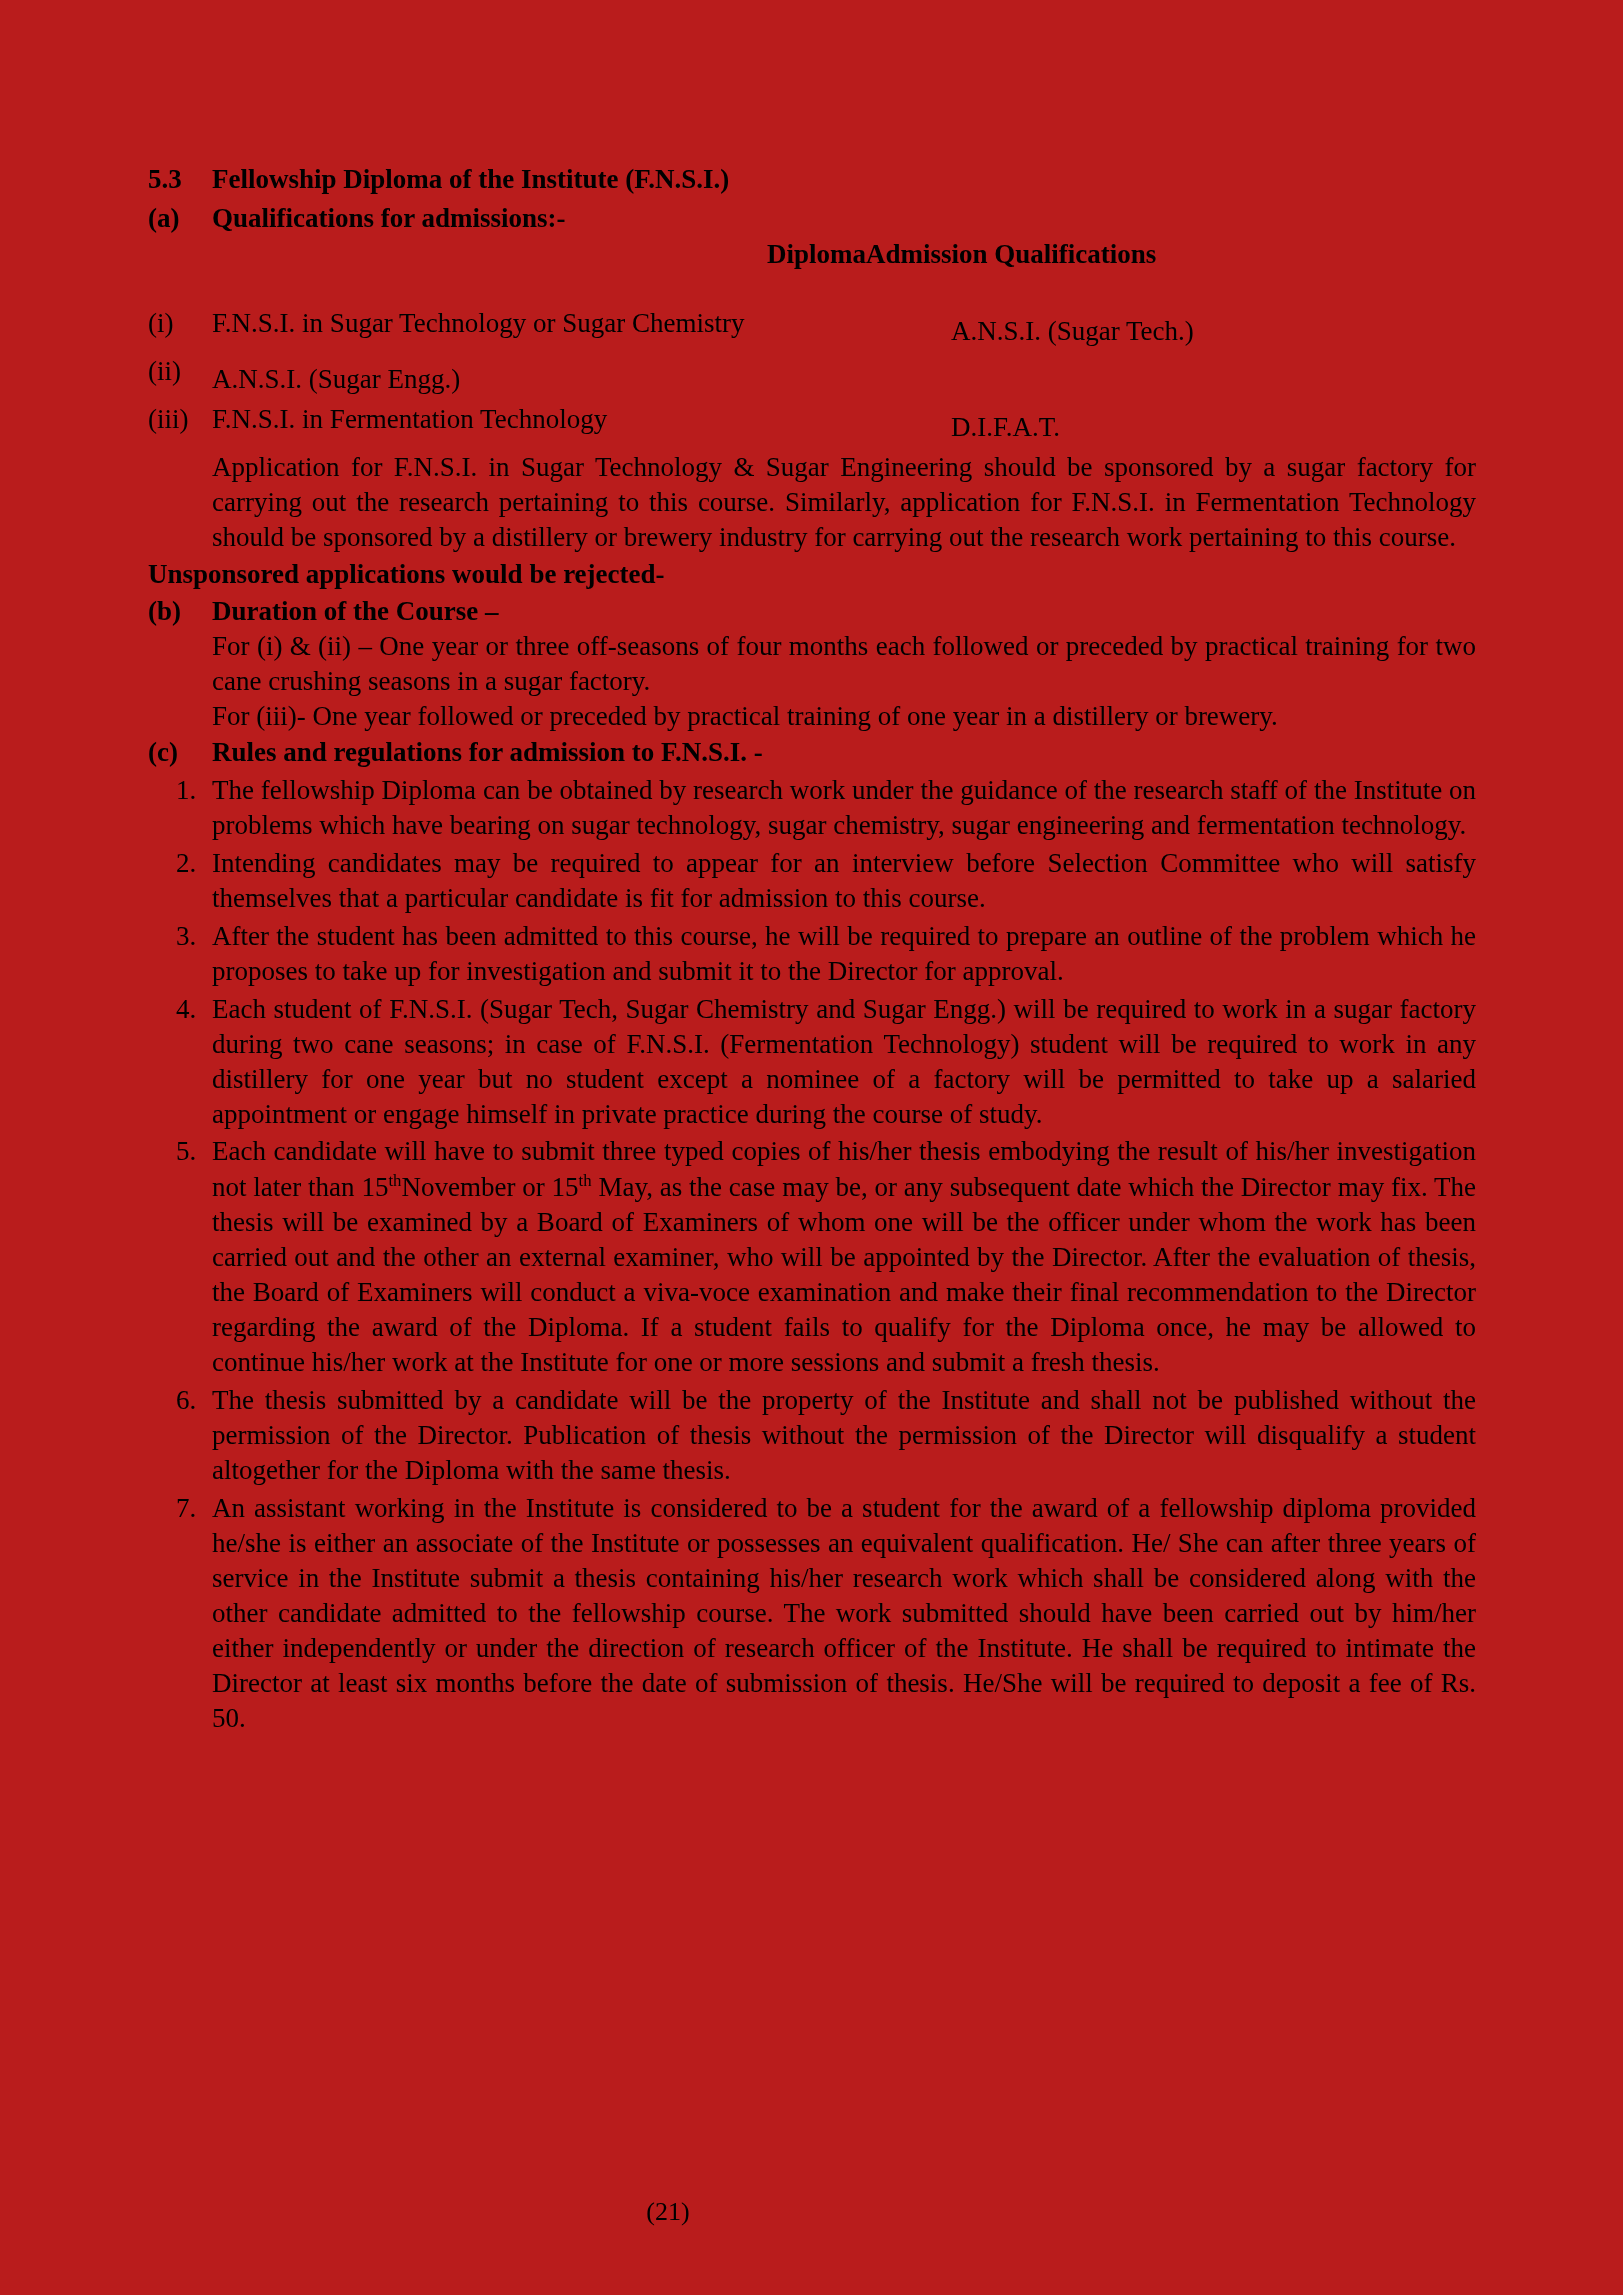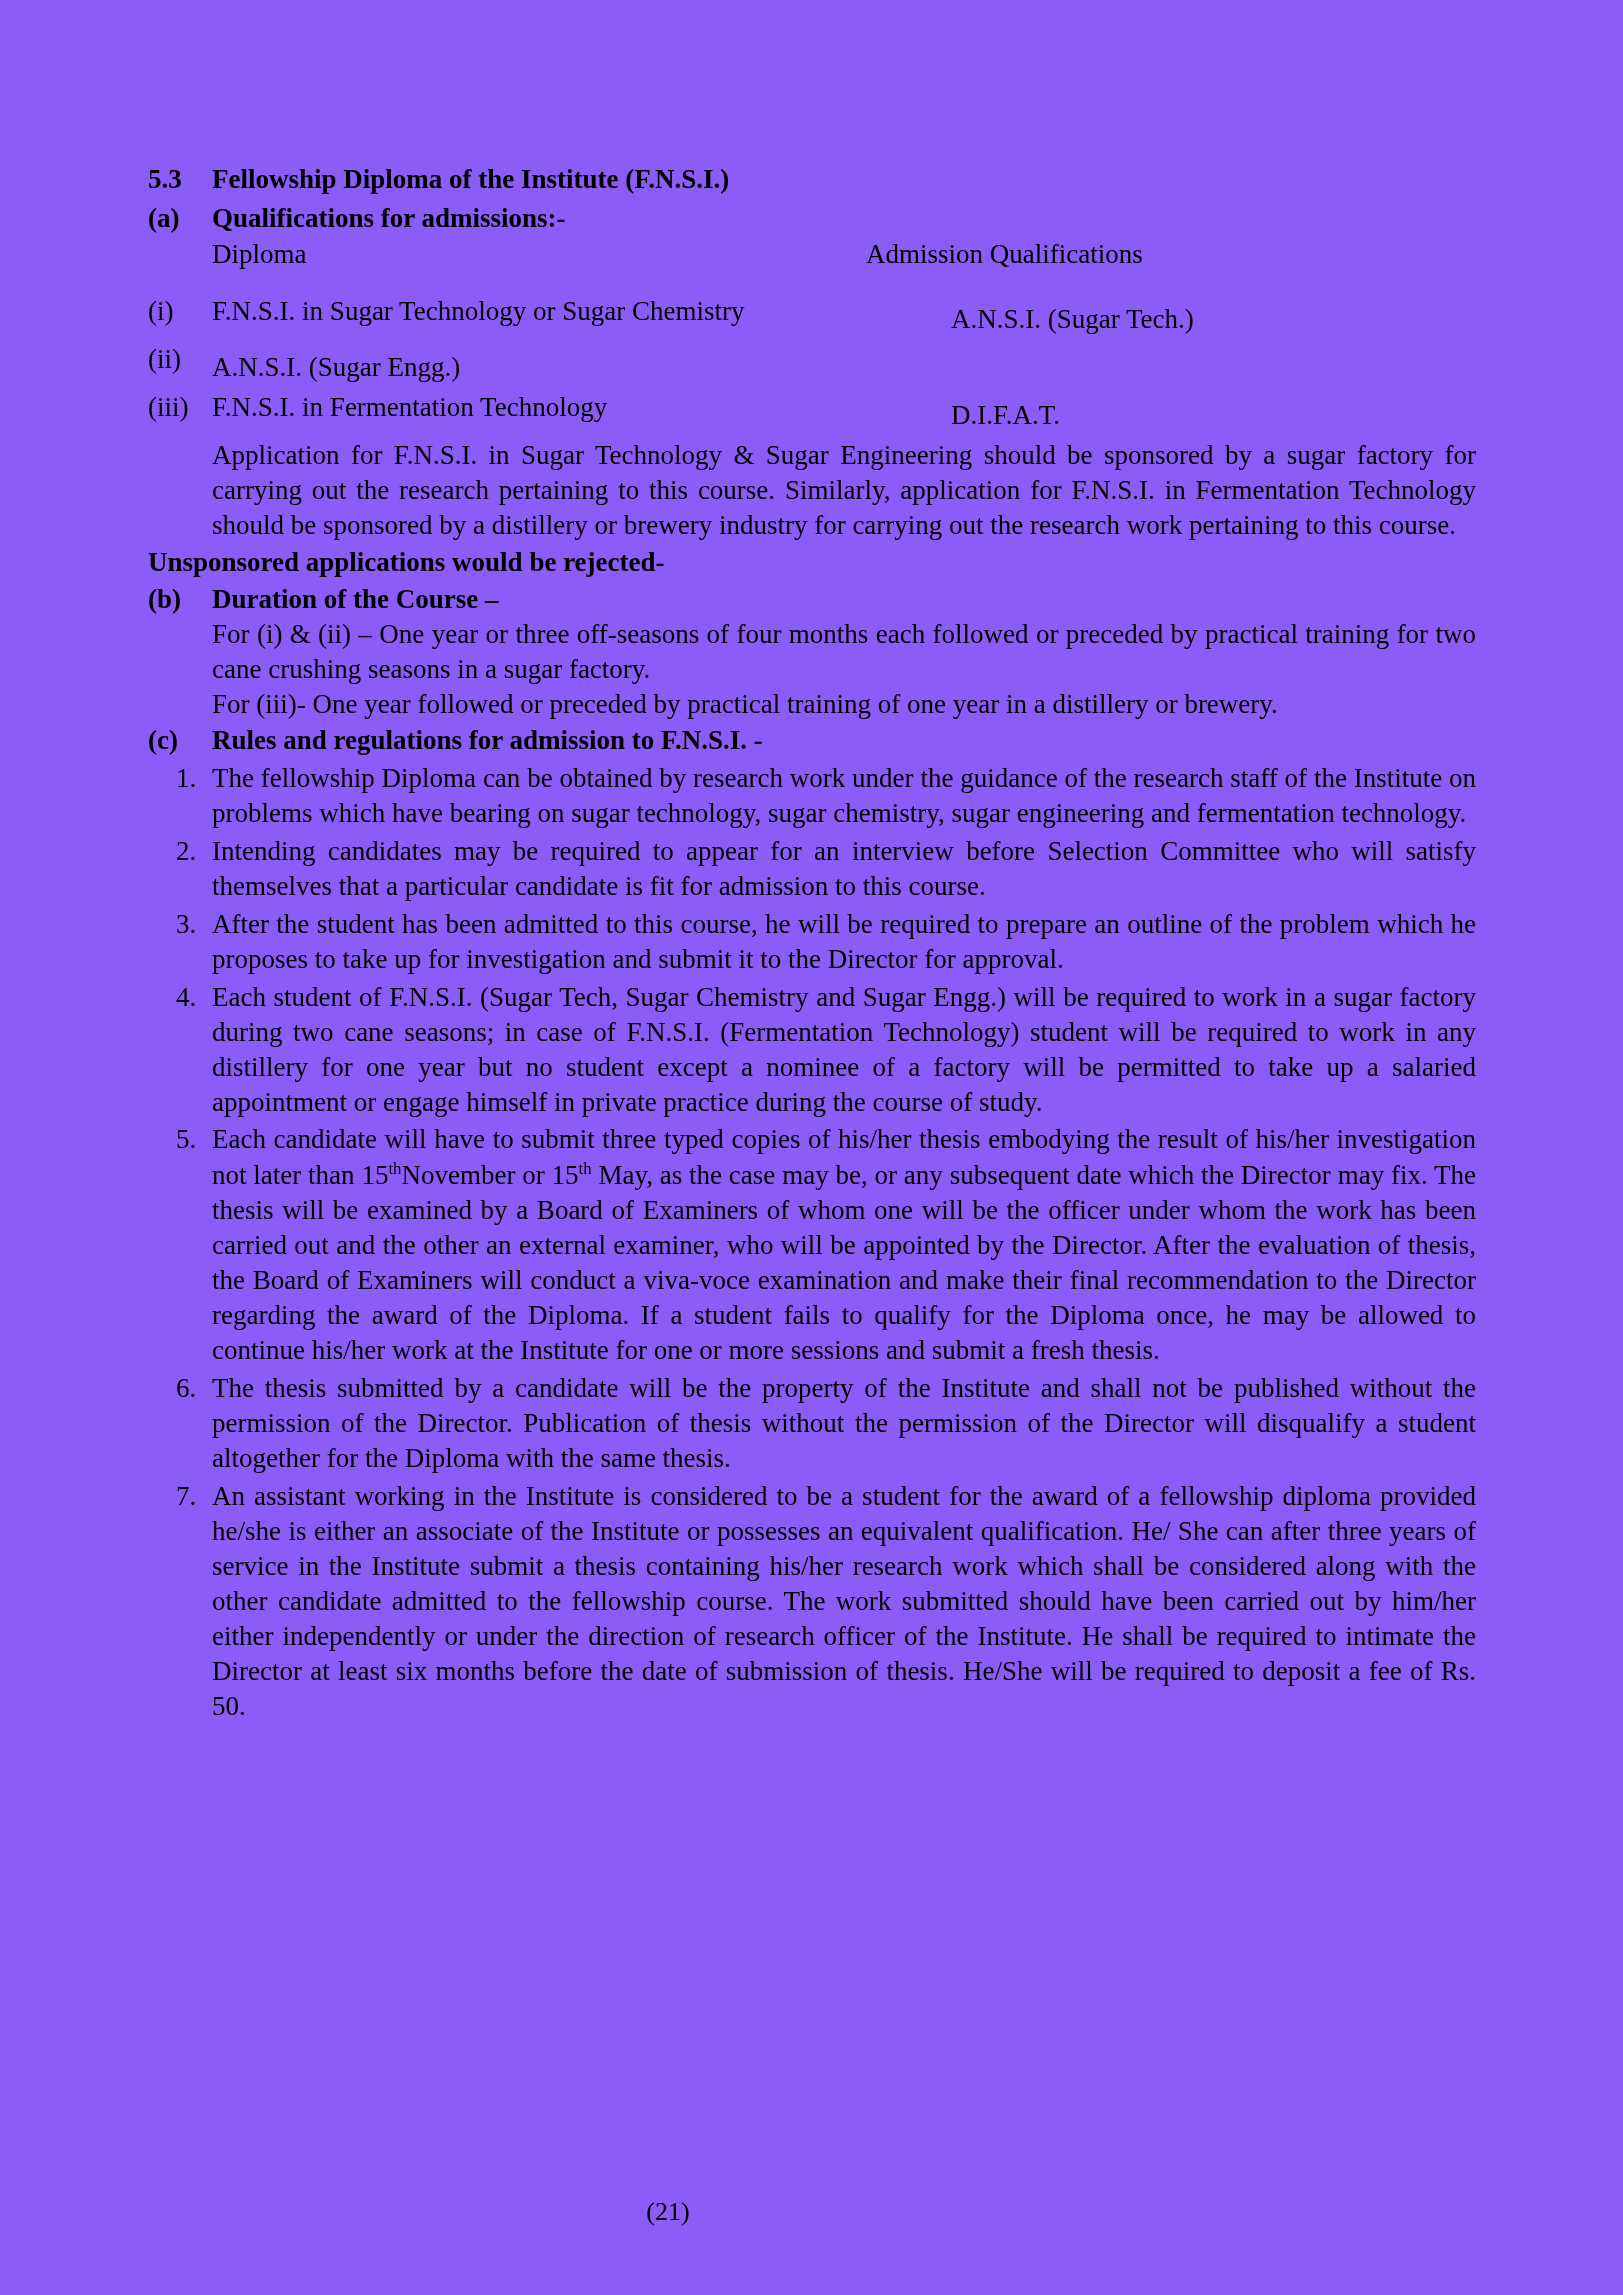--- a/index.html
+++ b/index.html
@@ -14,21 +14,21 @@
     font-family: "Liberation Serif", "DejaVu Serif", serif;
     color: #000000;
     position: relative;
     overflow: hidden;
   }
   .page {
     position: absolute;
     top: 0; left: 0;
     width: 1623px;
     height: 2295px;
-    background: #8b5cf6;
+    background: #b91c1c;
   }
   .content {
     position: absolute;
     left: 148px;
     top: 162px;
     width: 1328px;
   }
 
   
   .row {
@@ -51,24 +51,25 @@
     font-size: 27px;
     line-height: 1.30;
   }
   .nojust { text-align: left; }
 
   .heading-53 { margin: 0 0 3.9px 0; }
   .heading-a  { margin: 0 0 1.3px 0; }
 
   .colhead {
     display: flex;
-    font-weight: normal;
-    font-size: 27px;
-    line-height: 1.30;
-    margin: 0 0 22px 0;
+    font-weight: bold;
+    font-size: 27px;
+    line-height: 1.30;
+    margin: 0 0 34px 0;
+    text-align: right;
   }
   .colhead .pad { flex: 0 0 64px; }
   .colhead .c1 { flex: 0 0 654px; }
   .colhead .c2 { flex: 0 0 auto; }
 
   .diprow {
     display: flex;
     font-size: 27px;
     line-height: 1.30;
     margin-bottom: 4.6px;

